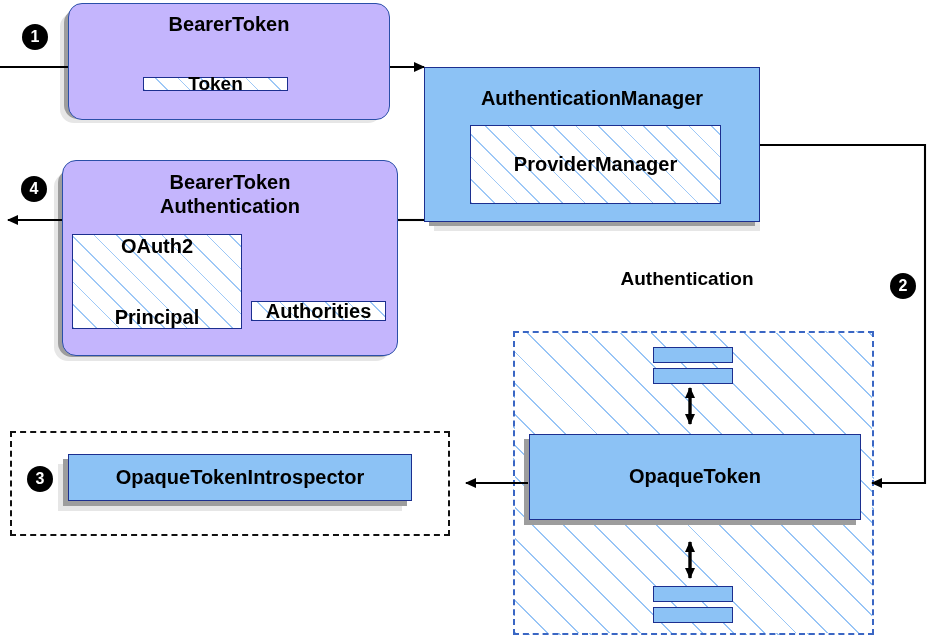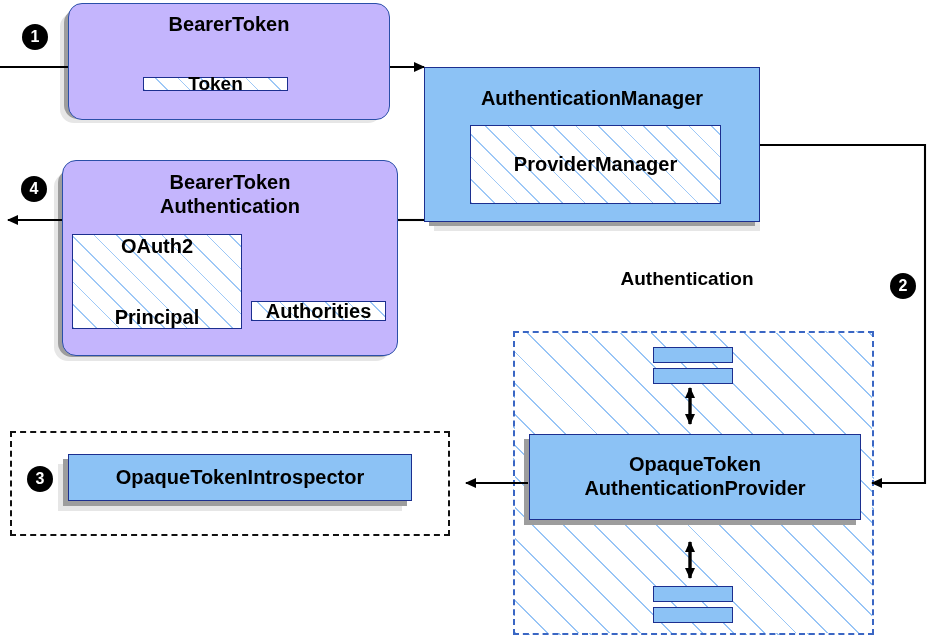--- a/index.html
+++ b/index.html
@@ -216,21 +216,20 @@
   <div class="bar" style="left:653px; top:368px; width:78px; height:14px;"></div>
 
   <div class="bar" style="left:653px; top:586px; width:78px; height:14px;"></div>
   <div class="bar" style="left:653px; top:607px; width:78px; height:14px;"></div>
 
   <div class="shadow2" style="left:519px; top:444px; width:332px; height:86px;"></div>
   <div class="shadow" style="left:524px; top:439px; width:332px; height:86px;"></div>
   <div class="node blue-square" style="left:529px; top:434px; width:332px; height:86px;
               justify-content:center; font-size:20px;">
     <div class="node-title">OpaqueToken</div>
-    <div class="node-title">AuthenticationProvider</div>
   </div>
 
   <div class="dashed-black" style="left:10px; top:431px; width:440px; height:105px;"></div>
 
   <div class="shadow2" style="left:58px; top:464px; width:344px; height:47px;"></div>
   <div class="shadow" style="left:63px; top:459px; width:344px; height:47px;"></div>
   <div class="node blue-square" style="left:68px; top:454px; width:344px; height:47px;
               justify-content:center; font-size:20px;align-items:center;">
     <div class="node-title">OpaqueTokenIntrospector</div>
   </div>

